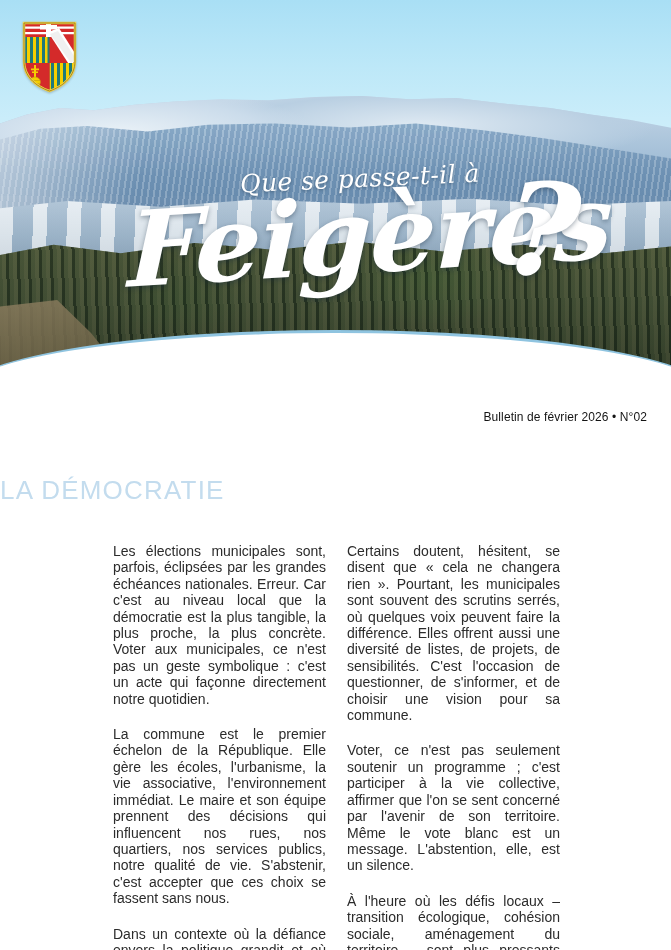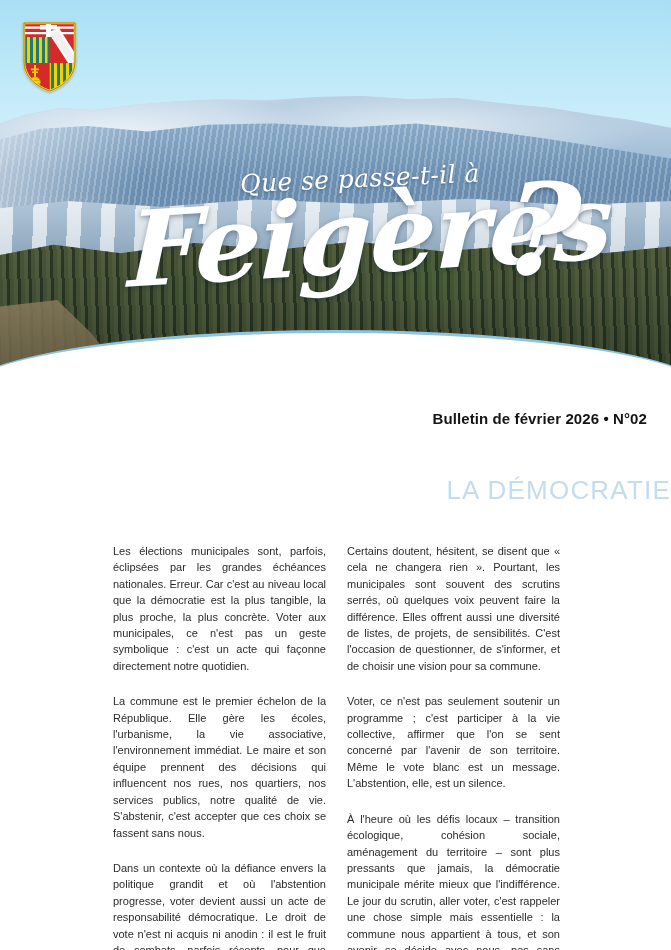--- a/index.html
+++ b/index.html
@@ -126,44 +126,44 @@
     font-family:"DejaVu Serif", serif;
     font-style:italic;font-weight:700;
     font-size:128px;line-height:128px;color:#ffffff;
     text-shadow:0 2px 5px rgba(20,40,60,.40);
     transform:rotate(4deg);
   }
 
   
   .bulletin{
     position:absolute;right:24px;top:410px;z-index:13;
-    font-size:15px;font-weight:bold;color:#141414;
+    font-size:12px;font-weight:normal;color:#141414;
     letter-spacing:.1px;
   }
 
   
   .heading{
     position:absolute;left:0;top:478px;width:671px;
-    text-align:right;
+    text-align:left;
     font-size:26px;line-height:25.5px;
     font-weight:400;
     color:#c3dcee;
     letter-spacing:1.2px;
   }
   .heading span{display:block;}
 
   
   .cols{
     position:absolute;left:113px;top:543px;width:447px;
     display:flex;gap:21px;
   }
   .col{width:213px;}
   .col p{
     margin:0 0 19px 0;
-    font-size:11px;
+    font-size:14px;
     line-height:16.4px;
     color:#2b2b2b;
     text-align:justify;
     hyphens:auto;
   }
   .col p:last-child{margin-bottom:0;}
 </style>
 </head>
 <body>
 

